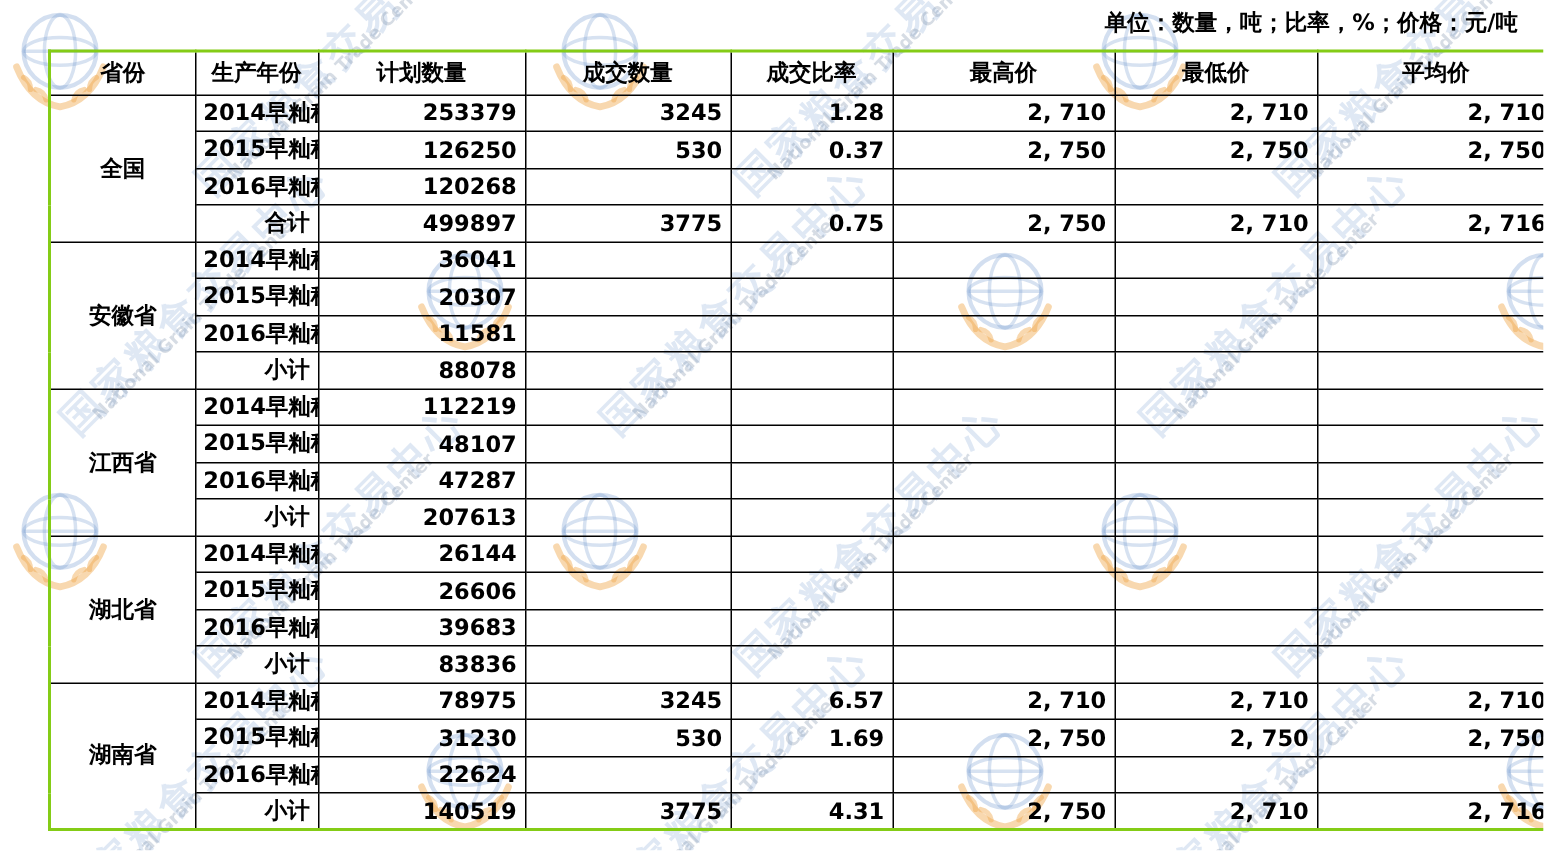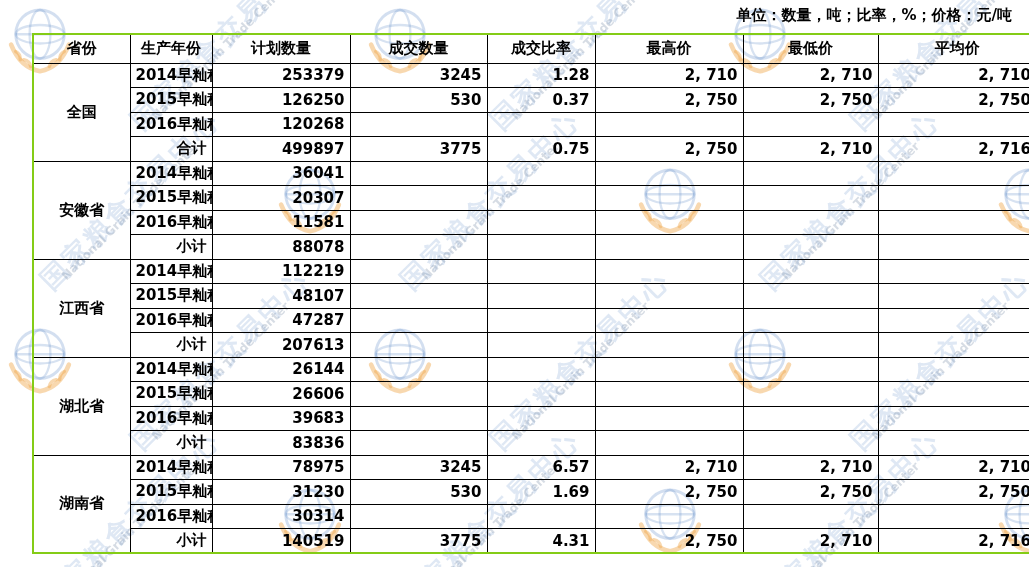--- a/index.html
+++ b/index.html
@@ -399,21 +399,21 @@
           <td class="year">2015早籼稻</td>
           <td class="num">31230</td>
           <td class="num">530</td>
           <td class="num">1.69</td>
           <td class="num">2, 750</td>
           <td class="num">2, 750</td>
           <td class="num">2, 750</td>
         </tr>
         <tr>
           <td class="year">2016早籼稻</td>
-          <td class="num">30314</td>
+          <td class="num">22624</td>
           <td class="num"></td>
           <td class="num"></td>
           <td class="num"></td>
           <td class="num"></td>
           <td class="num"></td>
         </tr>
         <tr>
           <td class="year subtotal">小计</td>
           <td class="num">140519</td>
           <td class="num">3775</td>

